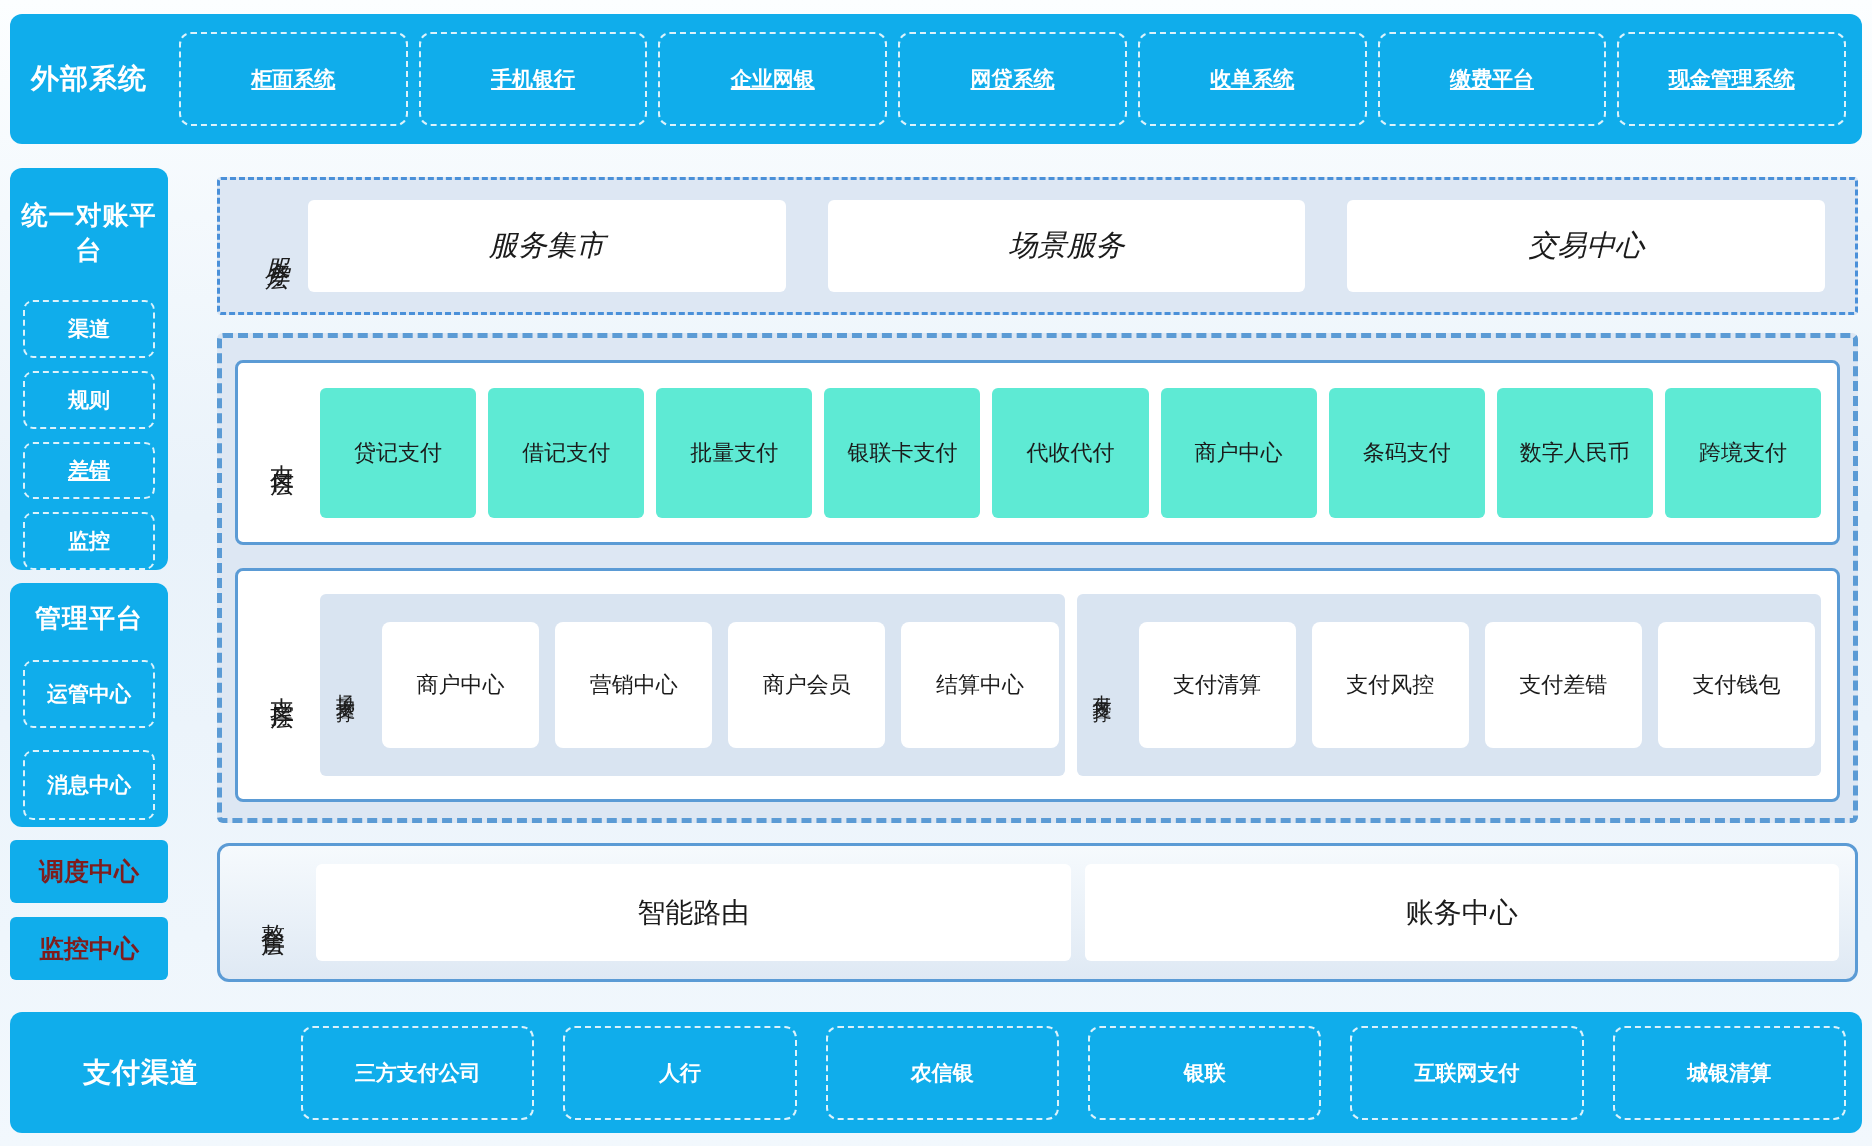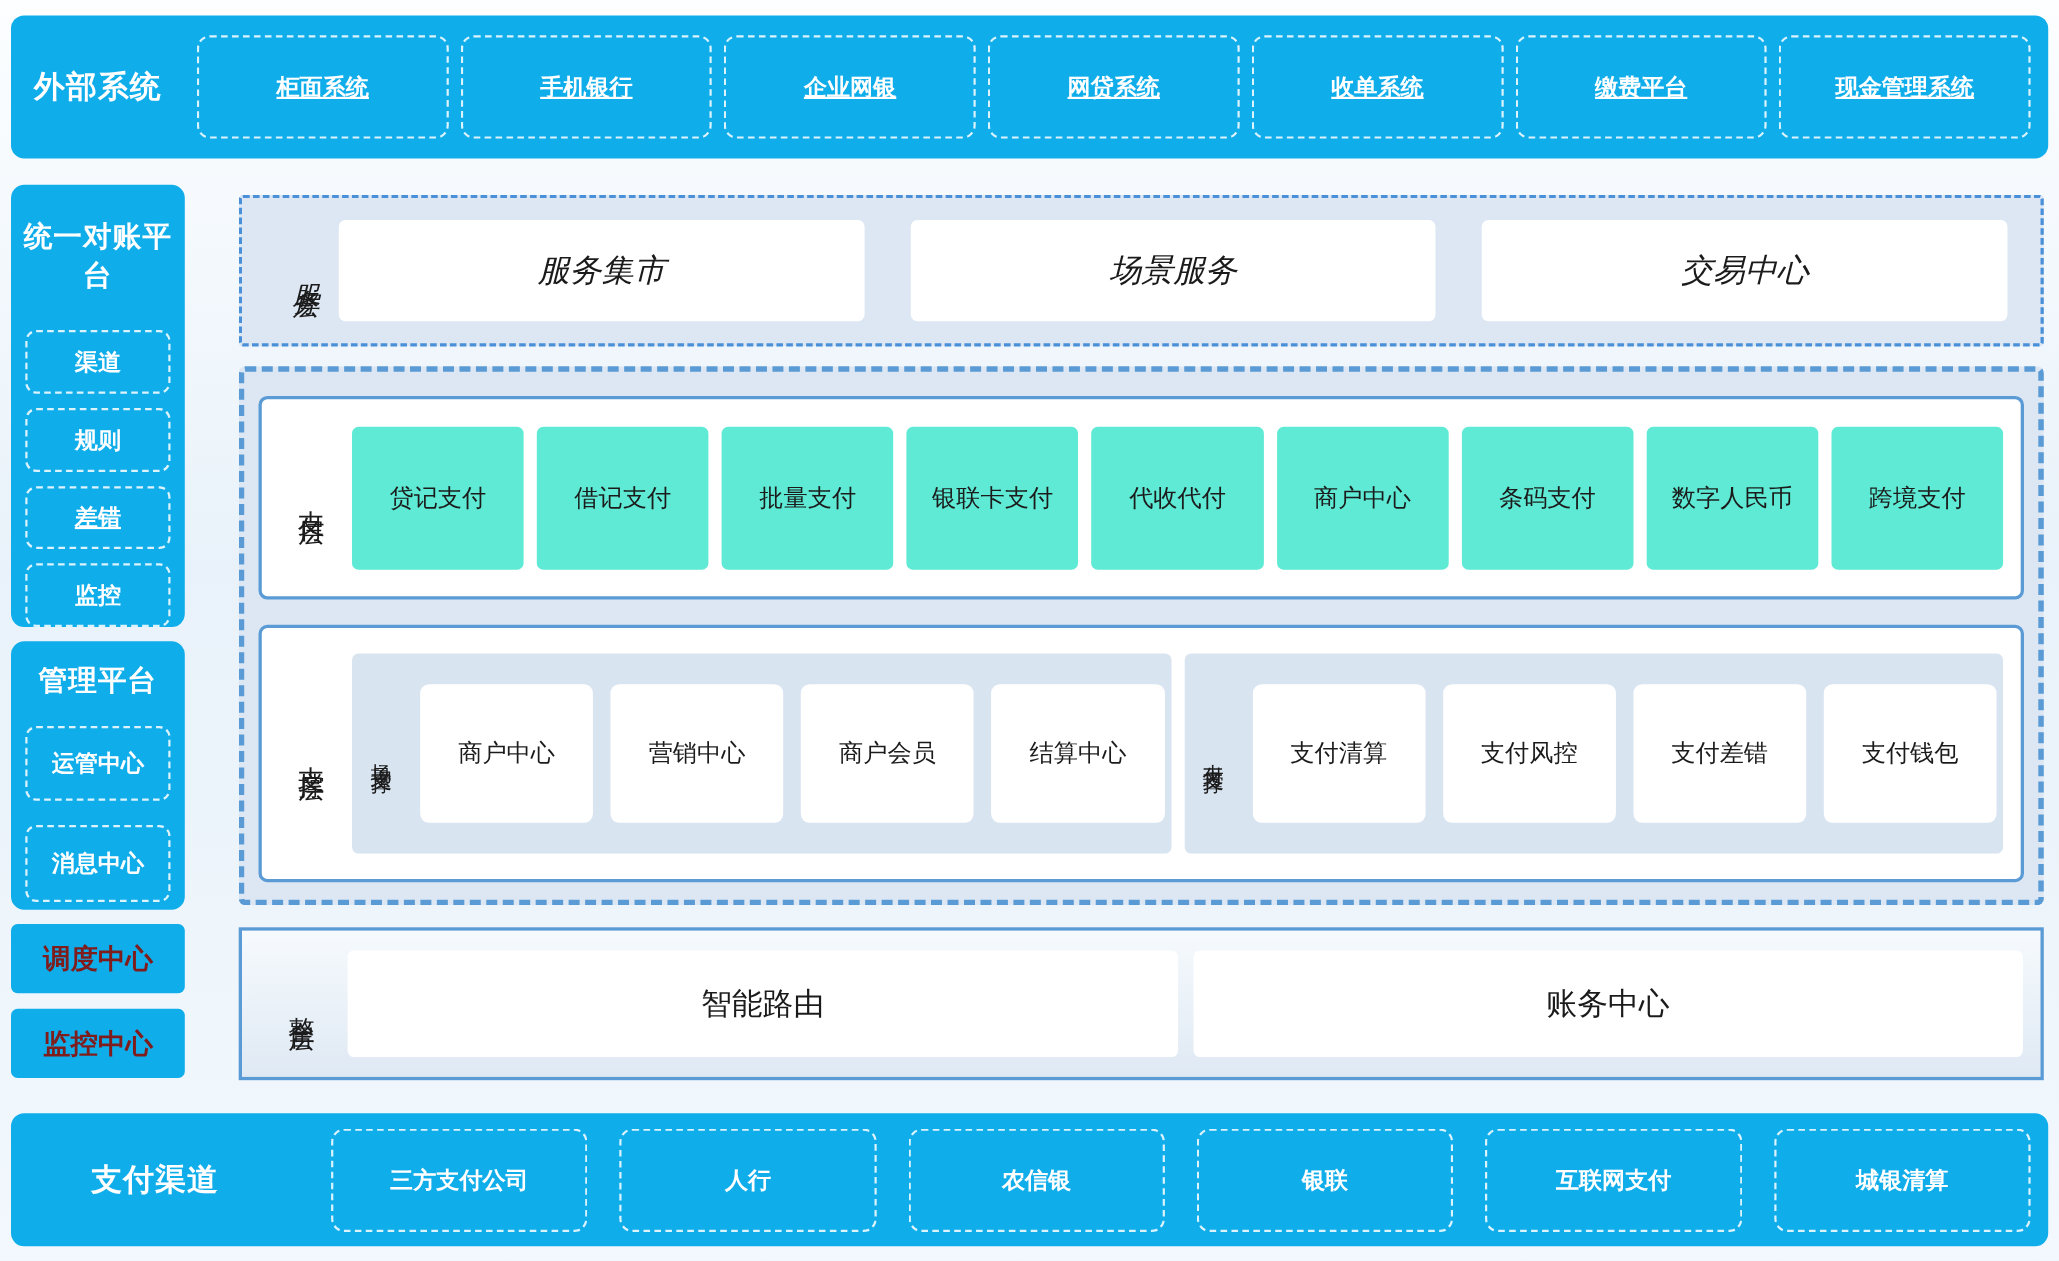--- a/index.html
+++ b/index.html
@@ -117,21 +117,21 @@
     writing-mode:vertical-rl;
     font-size:19px;color:#1b1b1b;letter-spacing:3px;line-height:1;
     flex:0 0 auto;width:40px;
     display:flex;align-items:center;justify-content:center;height:100%;
   }
   .support-group .white-box{flex:1;height:126px;margin-left:16px;border-radius:8px;font-size:22px;}
   
   .integration-layer{
     position:absolute;left:217px;top:843px;width:1641px;height:139px;
     background:linear-gradient(180deg,#f6fafd 0%,#dfe9f4 100%);
-    border:3px solid #5b9bd5;border-radius:0;
+    border:3px solid #5b9bd5;border-radius:12px;
     box-sizing:border-box;
     display:flex;align-items:center;
     padding:0 16px 0 24px;
   }
   .integration-layer .vlabel{width:58px;}
   .integration-layer .white-box{flex:1;height:97px;font-size:28px;margin-left:14px;}
   
   .top-bar{left:10px;top:14px;width:1852px;height:130px;padding:0 16px 0 0;}
   .top-bar .bar-title{width:158px;}
   .top-bar .dash-item{flex:1;height:94px;margin-left:11px;text-decoration:underline;}

